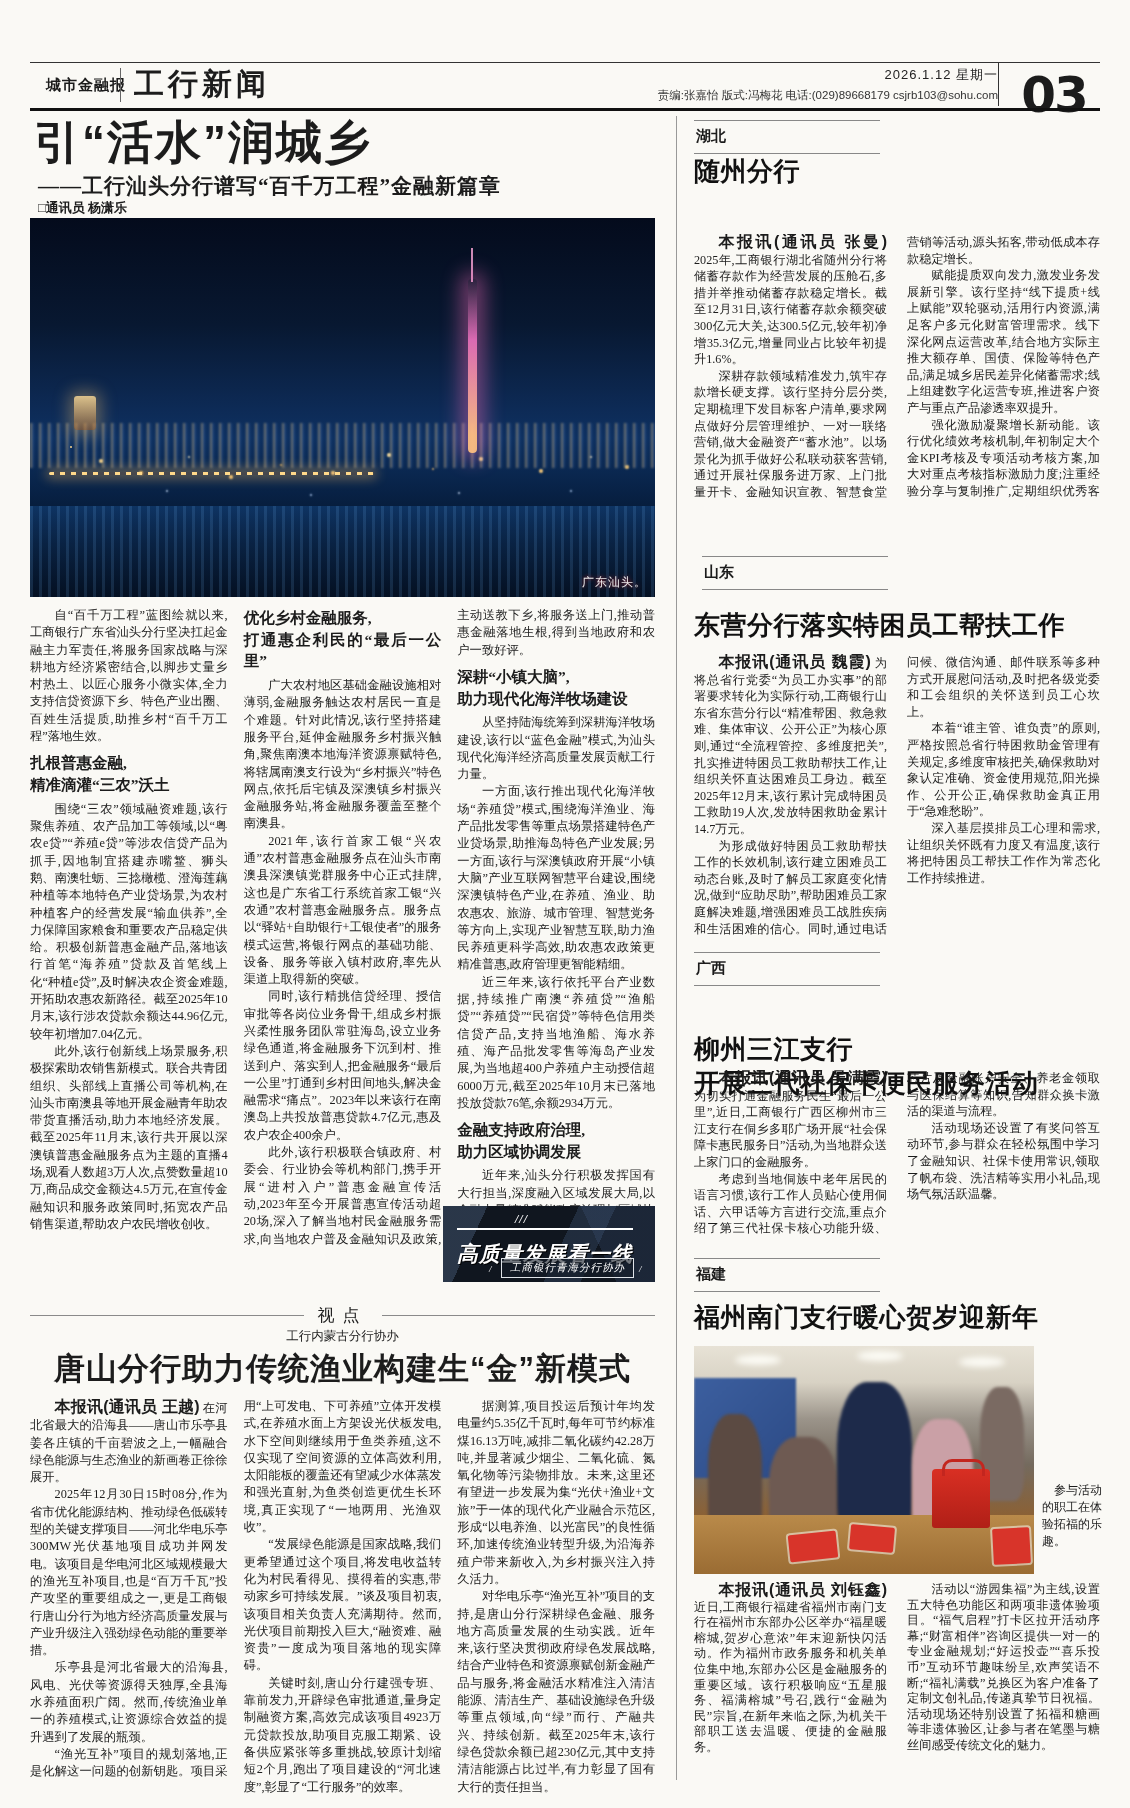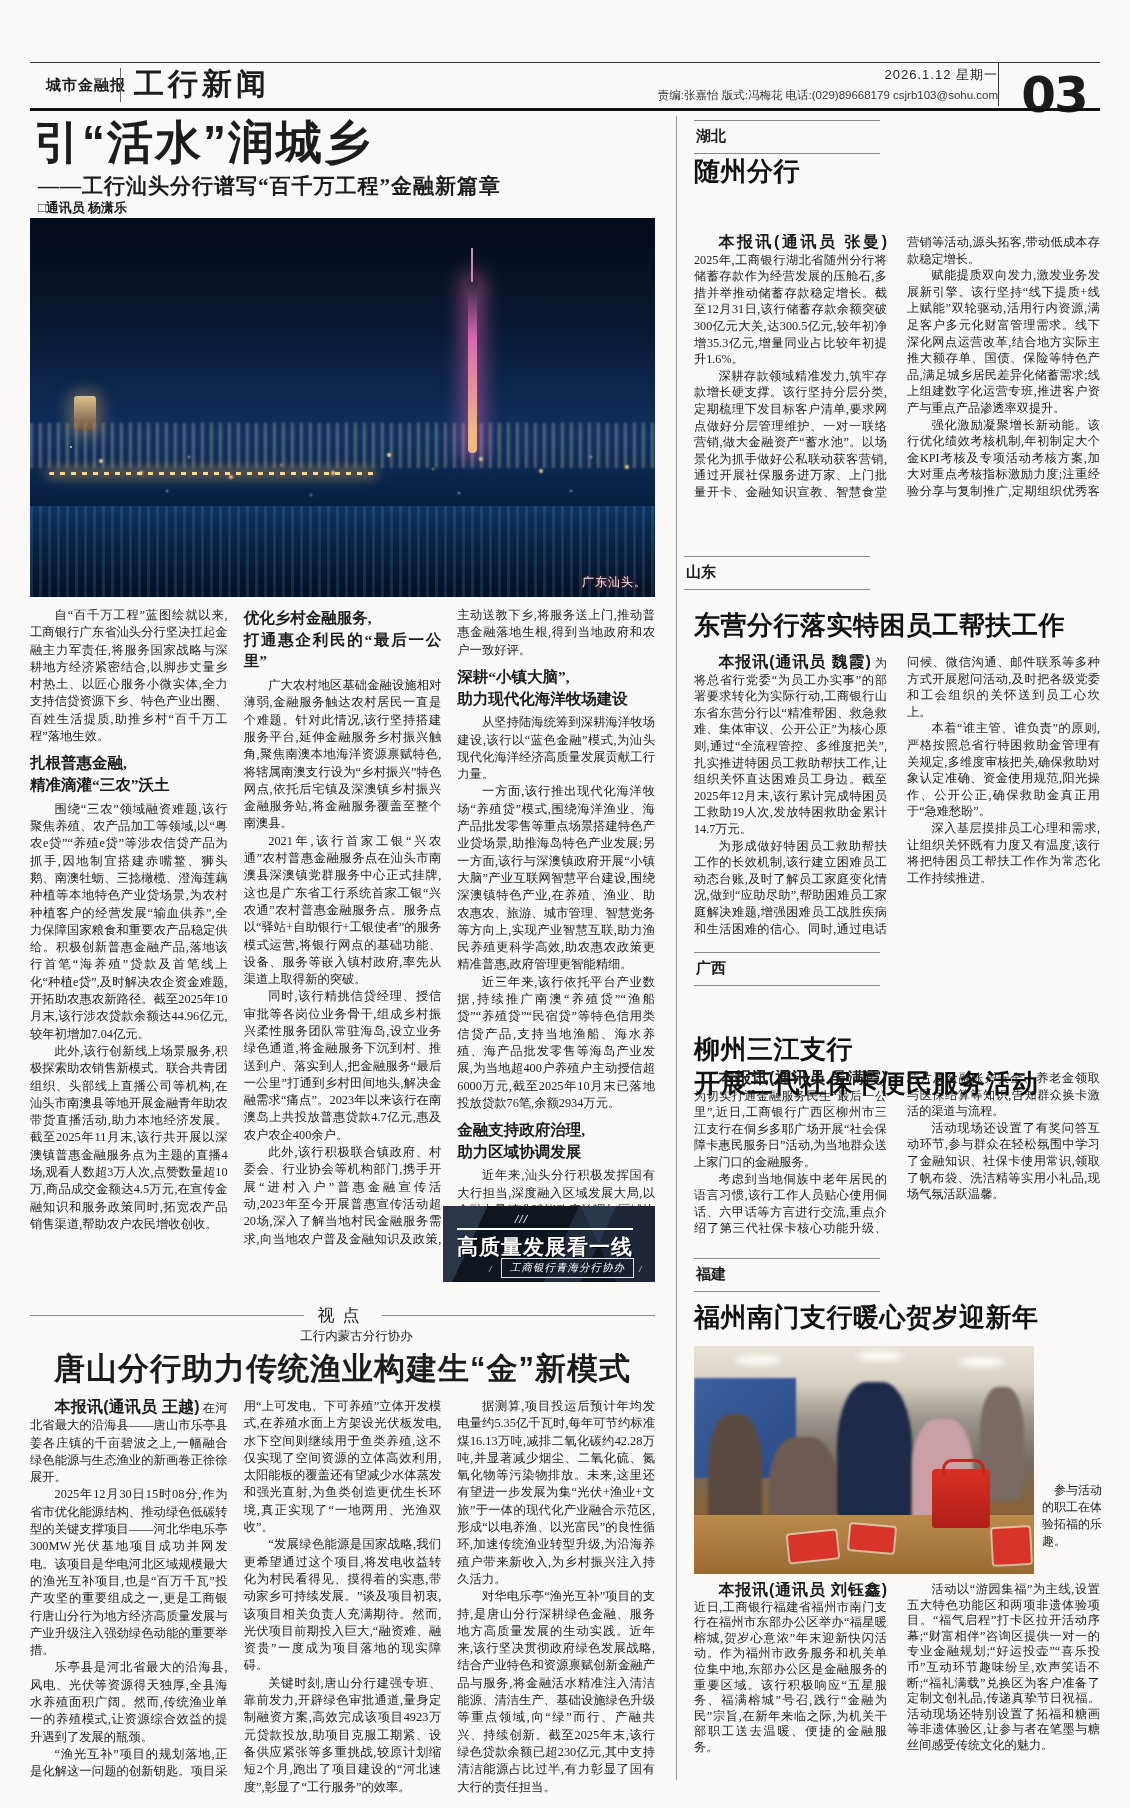--- a/index.html
+++ b/index.html
@@ -56,23 +56,23 @@
     font-size:12.2px; line-height:16.6px; text-align:justify; }
   .para { text-indent:2em; }
   .para strong { font-family:"Liberation Sans","DejaVu Sans",sans-serif; font-size:16px; }
   .subhead { font-size:15.5px; font-weight:700; line-height:1.4; margin:7px 0 5px;
     white-space:pre-line; break-inside:avoid; font-family:"Liberation Serif","DejaVu Serif",serif; }
   
   .banner { background:#10161f; overflow:hidden; color:#fff; z-index:5;
     background-image:linear-gradient(115deg, rgba(90,115,150,.35) 0 18%, transparent 18% 55%, rgba(70,95,130,.3) 55% 70%, transparent 70%),
       linear-gradient(245deg, rgba(40,55,80,.5) 0 30%, transparent 30%); }
   .banner .slashes { position:absolute; left:72px; top:6px; font-size:12px; font-weight:bold; font-style:italic; color:#fff; letter-spacing:1px; }
-  .banner .main { position:absolute; left:14px; top:22px; font-size:21px; font-weight:900; 
+  .banner .main { position:absolute; left:14px; top:22px; font-size:21px; font-weight:900; font-style:italic;
     font-family:"Liberation Sans","DejaVu Sans",sans-serif; letter-spacing:1px; text-shadow:1px 1px 0 #000;
-    border-top:2px solid #fff; padding-top:3px; }
+    border-top:2px solid #fff; padding-top:10px; }
   .banner .org { position:absolute; left:58px; top:52px; font-size:10.5px; font-style:italic; padding:2px 8px;
     border:1px solid #dfe3e8; background:rgba(20,28,40,.6); letter-spacing:1px;
     font-family:"Liberation Sans","DejaVu Sans",sans-serif; }
   .banner .org-slash { position:absolute; top:58px; font-size:9px; font-style:italic; color:#fff; }
   
   .vp-divider { display:flex; align-items:center; gap:14px; }
   .vp-divider .ln { flex:1; height:1px; background:#8a8a8a; }
   .vp-label { font-size:17px; letter-spacing:8px; color:#222; }
   .vp-org { text-align:center; font-size:12.5px; color:#222; }
   .vp-title { text-align:center; font-size:31px; font-weight:800; letter-spacing:1px;
@@ -161,21 +161,21 @@
     <div class="org-slash" style="left:46px;">/</div>
     <div class="org">工商银行青海分行协办</div>
     <div class="org-slash" style="left:196px;">/</div>
   </div>
 
   <div class="abs vp-divider" style="left:30px; top:1304px; width:625px;">
     <div class="ln"></div>
     <div class="vp-label">视点</div>
     <div class="ln"></div>
   </div>
-  <div class="abs vp-org" style="left:44px; top:1328px; width:625px;text-align:center;">工行内蒙古分行协办</div>
+  <div class="abs vp-org" style="left:30px; top:1328px; width:625px;text-align:center;">工行内蒙古分行协办</div>
   <div class="abs vp-title" style="left:30px; top:1348px; width:625px;">唐山分行助力传统渔业构建生“金”新模式</div>
   <div class="abs cols3" style="left:30px; top:1398px; width:625px; height:398px;">
       <p class="para"><strong>本报讯(通讯员 王越)</strong> 在河北省最大的沿海县——唐山市乐亭县姜各庄镇的千亩碧波之上,一幅融合绿色能源与生态渔业的新画卷正徐徐展开。</p>
       <p class="para">2025年12月30日15时08分,作为省市优化能源结构、推动绿色低碳转型的关键支撑项目——河北华电乐亭300MW光伏基地项目成功并网发电。该项目是华电河北区域规模最大的渔光互补项目,也是“百万千瓦”投产攻坚的重要组成之一,更是工商银行唐山分行为地方经济高质量发展与产业升级注入强劲绿色动能的重要举措。</p>
       <p class="para">乐亭县是河北省最大的沿海县,风电、光伏等资源得天独厚,全县海水养殖面积广阔。然而,传统渔业单一的养殖模式,让资源综合效益的提升遇到了发展的瓶颈。</p>
       <p class="para">“渔光互补”项目的规划落地,正是化解这一问题的创新钥匙。项目采用“上可发电、下可养殖”立体开发模式,在养殖水面上方架设光伏板发电,水下空间则继续用于鱼类养殖,这不仅实现了空间资源的立体高效利用,太阳能板的覆盖还有望减少水体蒸发和强光直射,为鱼类创造更优生长环境,真正实现了“一地两用、光渔双收”。</p>
       <p class="para">“发展绿色能源是国家战略,我们更希望通过这个项目,将发电收益转化为村民看得见、摸得着的实惠,带动家乡可持续发展。”谈及项目初衷,该项目相关负责人充满期待。然而,光伏项目前期投入巨大,“融资难、融资贵”一度成为项目落地的现实障碍。</p>
       <p class="para">关键时刻,唐山分行建强专班、靠前发力,开辟绿色审批通道,量身定制融资方案,高效完成该项目4923万元贷款投放,助项目克服工期紧、设备供应紧张等多重挑战,较原计划缩短2个月,跑出了项目建设的“河北速度”,彰显了“工行服务”的效率。</p>
       <p class="para">据测算,项目投运后预计年均发电量约5.35亿千瓦时,每年可节约标准煤16.13万吨,减排二氧化碳约42.28万吨,并显著减少烟尘、二氧化硫、氮氧化物等污染物排放。未来,这里还有望进一步发展为集“光伏+渔业+文旅”于一体的现代化产业融合示范区,形成“以电养渔、以光富民”的良性循环,加速传统渔业转型升级,为沿海养殖户带来新收入,为乡村振兴注入持久活力。</p>
       <p class="para">对华电乐亭“渔光互补”项目的支持,是唐山分行深耕绿色金融、服务地方高质量发展的生动实践。近年来,该行坚决贯彻政府绿色发展战略,结合产业特色和资源禀赋创新金融产品与服务,将金融活水精准注入清洁能源、清洁生产、基础设施绿色升级等重点领域,向“绿”而行、产融共兴、持续创新。截至2025年末,该行绿色贷款余额已超230亿元,其中支持清洁能源占比过半,有力彰显了国有大行的责任担当。</p>
@@ -185,21 +185,21 @@
   <div class="abs art-title" style="left:694px; top:154px; width:408px;">
     <div>随州分行</div>
   </div>
   <div class="abs cols2" style="left:694px; top:234px; width:406px; height:280px;">
       <p class="para"><strong>本报讯(通讯员 张曼)</strong> 2025年,工商银行湖北省随州分行将储蓄存款作为经营发展的压舱石,多措并举推动储蓄存款稳定增长。截至12月31日,该行储蓄存款余额突破300亿元大关,达300.5亿元,较年初净增35.3亿元,增量同业占比较年初提升1.6%。</p>
       <p class="para">深耕存款领域精准发力,筑牢存款增长硬支撑。该行坚持分层分类,定期梳理下发目标客户清单,要求网点做好分层管理维护、一对一联络营销,做大金融资产“蓄水池”。以场景化为抓手做好公私联动获客营销,通过开展社保服务进万家、上门批量开卡、金融知识宣教、智慧食堂营销等活动,源头拓客,带动低成本存款稳定增长。</p>
       <p class="para">赋能提质双向发力,激发业务发展新引擎。该行坚持“线下提质+线上赋能”双轮驱动,活用行内资源,满足客户多元化财富管理需求。线下深化网点运营改革,结合地方实际主推大额存单、国债、保险等特色产品,满足城乡居民差异化储蓄需求;线上组建数字化运营专班,推进客户资产与重点产品渗透率双提升。</p>
       <p class="para">强化激励凝聚增长新动能。该行优化绩效考核机制,年初制定大个金KPI考核及专项活动考核方案,加大对重点考核指标激励力度;注重经验分享与复制推广,定期组织优秀客户经理、网点负责人分享成功案例与营销技巧,促进先进经验快速复制落地,提升整体队伍战斗力。</p>
     </div>
 
-  <div class="abs region-label" style="left:684px; top:556px;">山东</div>
+  <div class="abs region-label" style="left:702px; top:556px;">山东</div>
   <div class="abs art-title" style="left:694px; top:608px; width:408px;">
     <div>东营分行落实特困员工帮扶工作</div>
 
   </div>
   <div class="abs cols2" style="left:694px; top:654px; width:406px; height:294px;">
       <p class="para"><strong>本报讯(通讯员 魏霞)</strong> 为将总省行党委“为员工办实事”的部署要求转化为实际行动,工商银行山东省东营分行以“精准帮困、救急救难、集体审议、公开公正”为核心原则,通过“全流程管控、多维度把关”,扎实推进特困员工救助帮扶工作,让组织关怀直达困难员工身边。截至2025年12月末,该行累计完成特困员工救助19人次,发放特困救助金累计14.7万元。</p>
       <p class="para">为形成做好特困员工救助帮扶工作的长效机制,该行建立困难员工动态台账,及时了解员工家庭变化情况,做到“应助尽助”,帮助困难员工家庭解决难题,增强困难员工战胜疾病和生活困难的信心。同时,通过电话问候、微信沟通、邮件联系等多种方式开展慰问活动,及时把各级党委和工会组织的关怀送到员工心坎上。</p>
       <p class="para">本着“谁主管、谁负责”的原则,严格按照总省行特困救助金管理有关规定,多维度审核把关,确保救助对象认定准确、资金使用规范,阳光操作、公开公正,确保救助金真正用于“急难愁盼”。</p>
       <p class="para">深入基层摸排员工心理和需求,让组织关怀既有力度又有温度,该行将把特困员工帮扶工作作为常态化工作持续推进。</p>
     </div>

